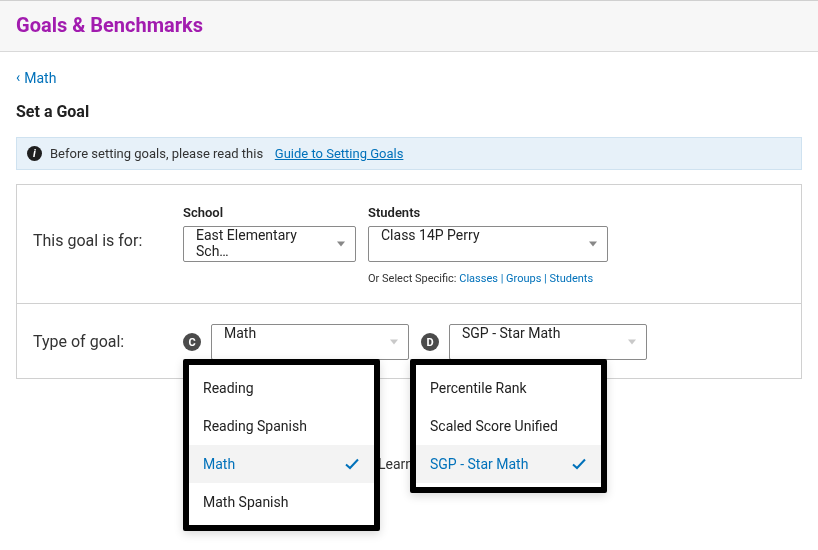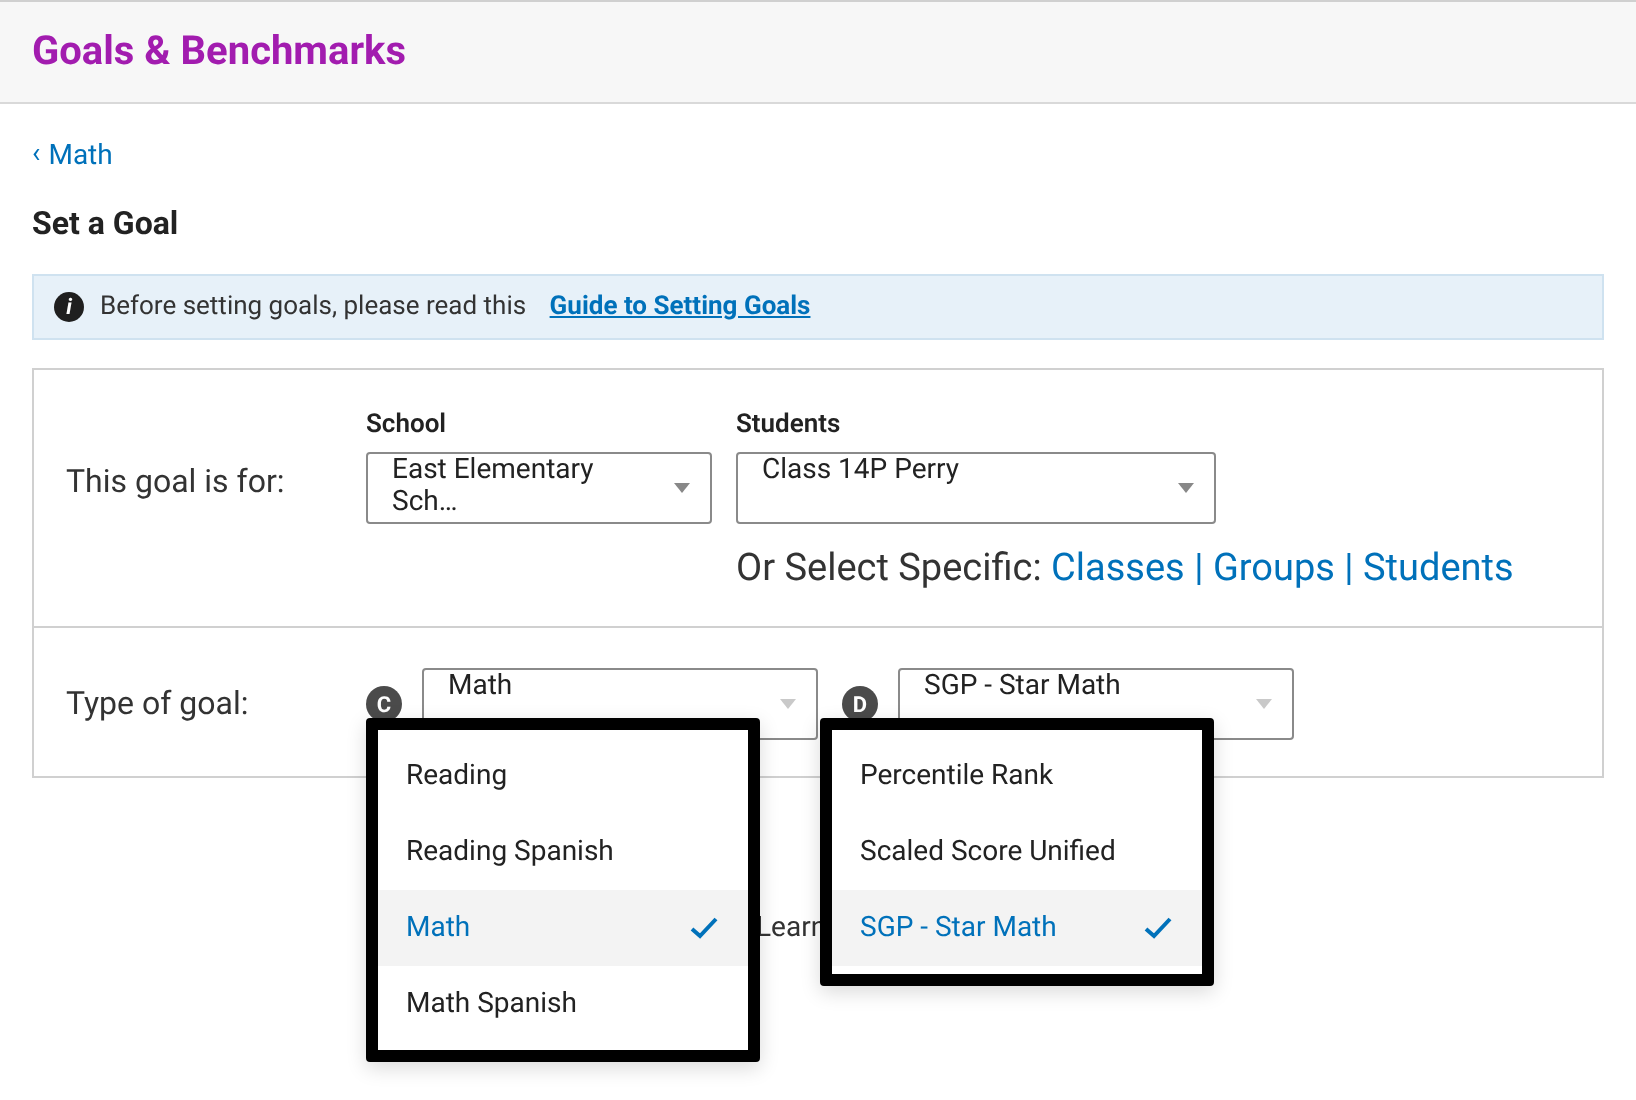--- a/index.html
+++ b/index.html
@@ -60,21 +60,21 @@
     background: #1f1f1f;
     border-radius: 50%;
     color: #fff;
     font-size: 11px;
     font-weight: 700;
     display: inline-flex;
     align-items: center;
     justify-content: center;
     font-style: italic;
   }
-  .info-link { color: #0071ba; text-decoration: underline; cursor: pointer; margin-left: 2px; font-weight: bold; }
+  .info-link { color: #0071ba; text-decoration: underline; cursor: pointer; margin-left: 2px; }
   .panel {
     border: 1px solid #d0d0d0;
   }
   .panel-row {
     display: flex;
     align-items: flex-start;
     padding: 20px 16px 18px;
   }
   .panel-row + .panel-row { border-top: 1px solid #d0d0d0; }
   .row-label {
@@ -113,21 +113,21 @@
     border-left: 4px solid transparent;
     border-right: 4px solid transparent;
     border-top: 5px solid #888;
   }
   .select-box .caret.light { border-top-color: #c9c9c9; }
   .select-box.school { width: 173px; }
   .select-box.students { width: 240px; }
   .select-box.subject { width: 198px; }
   .select-box.metric { width: 198px; }
   .subtext {
-    font-size: 19px;
+    font-size: 11px;
     color: #333;
     margin-top: 10px;
   }
   .subtext a { color: #0071ba; cursor: pointer; text-decoration: none; }
   .sep { color: #0071ba; }
   .letter-badge {
     width: 18px; height: 18px;
     background: #4b4b4b;
     color: #fff;
     border-radius: 50%;

